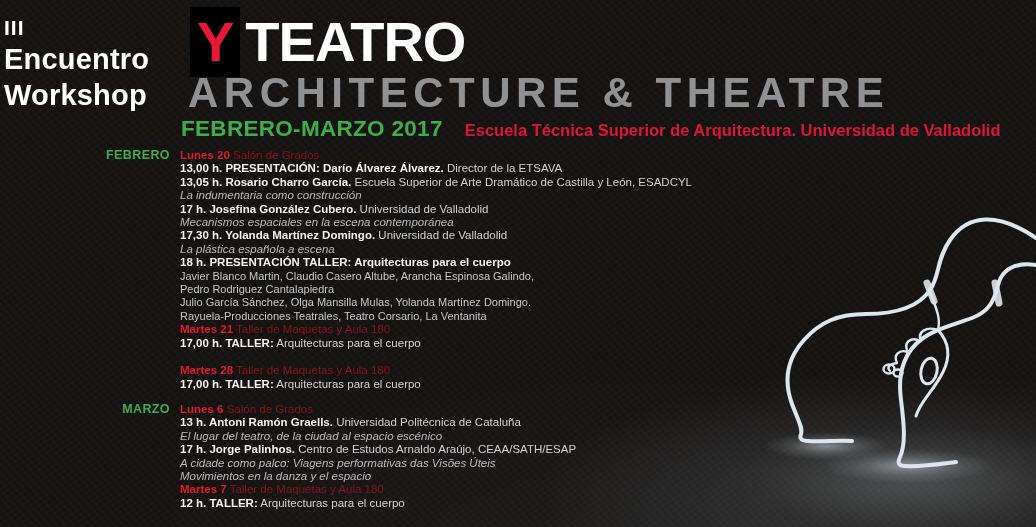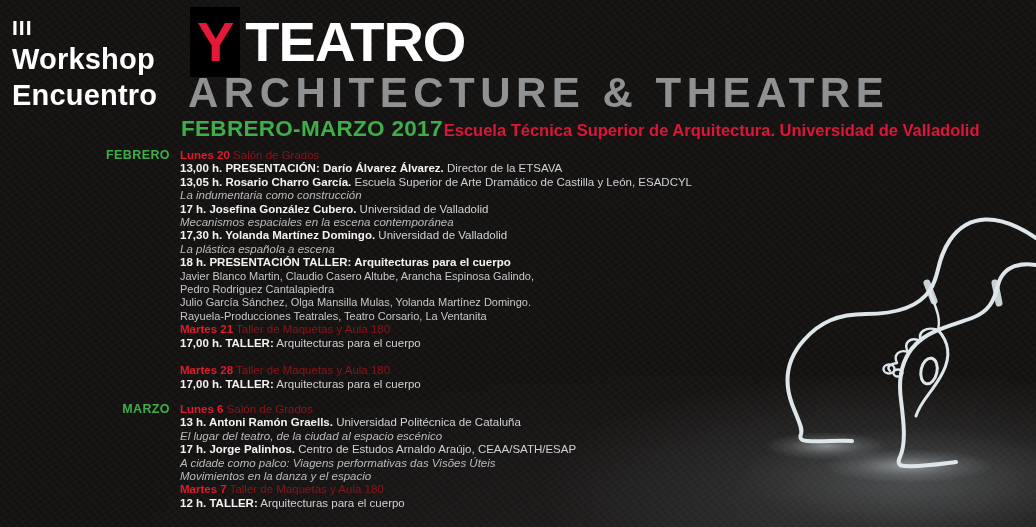--- a/index.html
+++ b/index.html
@@ -14,40 +14,40 @@
   
   .poster::before{
     content:"";position:absolute;inset:0;pointer-events:none;
     background:
       radial-gradient(ellipse 520px 170px at 87% 93%, rgba(185,195,200,0.18), rgba(185,195,200,0) 70%),
       radial-gradient(ellipse 800px 260px at 65% 104%, rgba(150,155,160,0.08), rgba(150,155,160,0) 70%),
       repeating-linear-gradient(47deg, rgba(255,255,255,0.012) 0 3px, rgba(0,0,0,0.02) 3px 6px),
       repeating-linear-gradient(-33deg, rgba(255,255,255,0.010) 0 2px, rgba(0,0,0,0.018) 2px 5px);
   }
   
-  .brand{position:absolute;left:12px;top:17px;color:#ffffff;font-weight:bold;line-height:1;}
+  .brand{position:absolute;left:4px;top:17px;color:#ffffff;font-weight:bold;line-height:1;}
   .brand .iii{font-size:21px;letter-spacing:1px;}
   .brand .bl{font-size:29px;margin-top:7px;letter-spacing:0.2px;}
   .title-row{
     position:absolute;left:186px;top:7px;height:70px;
     display:flex;align-items:center;
     color:#ffffff;font-weight:bold;font-size:56px;letter-spacing:-1px;line-height:1;white-space:nowrap;
   }
   .ybox{
     display:flex;align-items:center;justify-content:center;
     background:#000000;color:#e51937;
     height:70px;padding:0 7px;margin:0 5px 0 4px;
   }
   .title-en{
     position:absolute;left:188px;top:72px;
     color:#8f9193;font-weight:bold;font-size:42px;letter-spacing:5.5px;line-height:1;white-space:nowrap;
   }
   .dateline{
     position:absolute;left:181px;top:116px;
-    display:flex;align-items:baseline;gap:1px;white-space:nowrap;
+    display:flex;align-items:baseline;gap:22px;white-space:nowrap;
   }
   .dateline .d{color:#3fae49;font-weight:bold;font-size:22.5px;letter-spacing:0.3px;}
   .dateline .v{color:#dc1638;font-weight:bold;font-size:16.5px;}
   
   .schedule{position:absolute;left:180px;top:149px;width:630px;}
   .month{position:relative;}
   .month + .month{margin-top:12px;}
   .month-label{
     position:absolute;left:-76px;top:0px;width:66px;text-align:right;
     color:#3fae49;font-weight:bold;font-size:12.5px;letter-spacing:0.4px;line-height:13.4px;
@@ -63,22 +63,22 @@
   
   .art{position:absolute;left:736px;top:137px;width:300px;height:390px;}
 </style>
 </head>
 <body>
 
 <div class="poster">
 
   <div class="brand">
     <div class="iii">III</div>
+    <div class="bl">Encuentro</div>
     <div class="bl">Workshop</div>
-    <div class="bl">Encuentro</div>
   </div>
 
   <div class="title-row">
     <span class="ybox">
         <span>Y</span>
       </span>
     <span>TEATRO</span>
   </div>
 
   <div class="title-en">ARCHITECTURE &amp; THEATRE</div>

